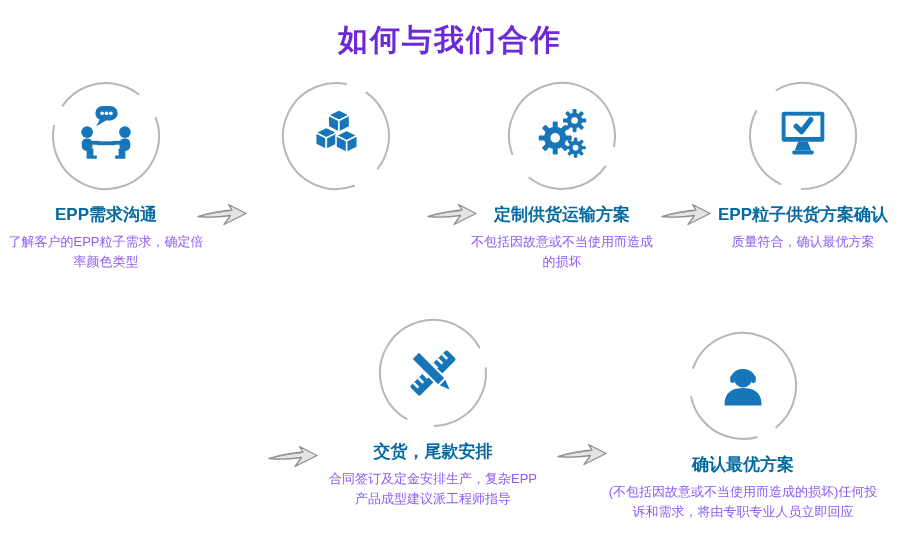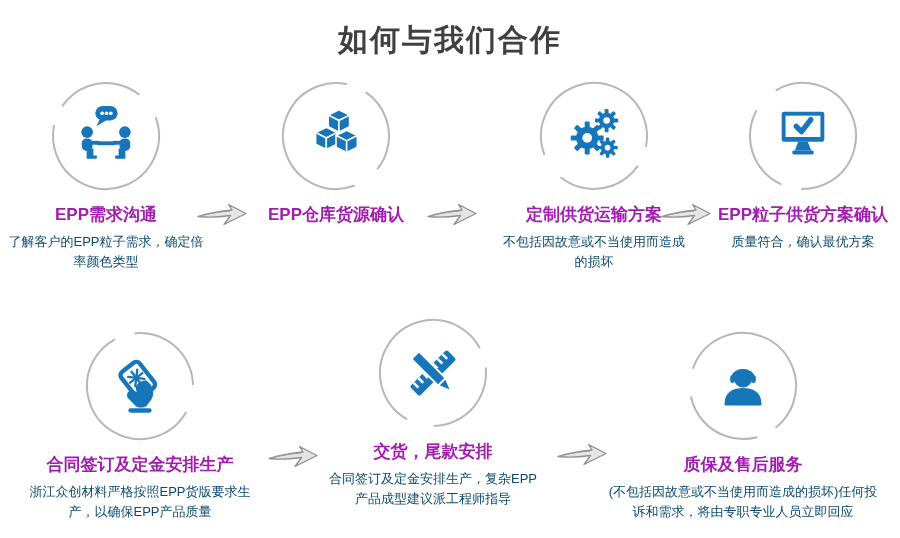--- a/index.html
+++ b/index.html
@@ -2,38 +2,38 @@
 <html><head>
 <meta charset="utf-8">
 <style>
   html,body{margin:0;padding:0;background:#fff;}
   .canvas{
     position:relative;width:900px;height:538px;background:#ffffff;overflow:hidden;
     font-family:"Liberation Sans","DejaVu Sans",sans-serif;
   }
   .main-title{
     position:absolute;top:20px;left:0;width:100%;text-align:center;
-    font-size:30px;font-weight:bold;color:#404040;letter-spacing:2px;
+    font-size:30px;font-weight:bold;color:#6d28d9;letter-spacing:2px;
   }
   .step{position:absolute;text-align:center;}
   .circle-wrap{position:relative;width:120px;height:120px;margin:0 auto;
     display:flex;align-items:center;justify-content:center;}
   .arc{position:absolute;left:0;top:0;width:120px;height:120px;}
   .arc circle{fill:none;stroke:#b7b7b7;stroke-width:2;stroke-linecap:round;
     stroke-dasharray:195 22 86 30;transform-origin:50% 50%;}
   .rot-a circle{transform:rotate(-20deg);} .rot-b circle{transform:rotate(70deg);}
   .rot-c circle{transform:rotate(160deg);} .rot-d circle{transform:rotate(240deg);}
   .rot-e circle{transform:rotate(30deg);}  .rot-f circle{transform:rotate(120deg);}
   .rot-g circle{transform:rotate(200deg);}
   .icon{fill:#1776ba;}
-  .step-title{font-size:17px;font-weight:bold;color:#a21caf;margin-top:7px;}
-  .step-desc{font-size:13px;color:#0c4a6e;line-height:1.55;margin:6px auto 0;}
+  .step-title{font-size:17px;font-weight:bold;color:#0369a1;margin-top:7px;}
+  .step-desc{font-size:13px;color:#8b5cf6;line-height:1.55;margin:6px auto 0;}
   #s1{left:0;top:76px;width:212px;}   #s1 .step-desc{max-width:198px;}
   #s2{left:228px;top:76px;width:216px;} #s2 .step-desc{max-width:200px;}
-  #s3{left:486px;top:76px;width:216px;} #s3 .step-desc{max-width:192px;}
+  #s3{left:454px;top:76px;width:216px;} #s3 .step-desc{max-width:192px;}
   #s4{left:700px;top:76px;width:206px;} #s4 .step-desc{max-width:200px;}
   #s5{left:8px;top:326px;width:264px;}  #s5 .step-desc{max-width:230px;}
   #s6{left:301px;top:313px;width:264px;} #s6 .step-desc{max-width:216px;}
   #s7{left:602px;top:326px;width:282px;} #s7 .step-desc{max-width:278px;}
   .arrow{position:absolute;width:52px;height:28px;}
   #a1{left:196px;top:200px;} #a2{left:426px;top:200px;} #a3{left:660px;top:200px;}
   #a4{left:267px;top:442px;} #a5{left:556px;top:440px;}
   .arrow svg{width:100%;height:100%;}
 </style>
 </head>
@@ -81,21 +81,20 @@
           <polygon points="35,16 46,10.5 46,22.5 35,28"></polygon>
           <polygon points="22,23 33,28.5 22,34 11,28.5"></polygon>
           <polygon points="11,28.5 22,34 22,46 11,40.5"></polygon>
           <polygon points="22,34 33,28.5 33,40.5 22,46"></polygon>
           <polygon points="43,26 54,31.5 43,37 32,31.5"></polygon>
           <polygon points="32,31.5 43,37 43,49 32,43.5"></polygon>
           <polygon points="43,37 54,31.5 54,43.5 43,49"></polygon>
         </g>
       </svg>
     </div>
-    <div class="step-title">EPP仓库货源确认</div>
   </div>
 
   <div class="step" id="s3">
     <div class="circle-wrap">
       <svg class="arc rot-c" viewBox="0 0 120 120">
           <circle cx="60" cy="60" r="53"></circle>
         </svg>
       <svg class="icon" viewBox="0 0 64 64" width="62" height="62">
         <g transform="translate(25,34)">
           <g>
@@ -174,42 +173,20 @@
         <path d="M7,14 C18,11.5 28,10.5 34,10" fill="none" stroke="#9a9a9a" stroke-width="1"></path>
       </svg>
   </div>
   <div class="arrow" id="a3">
     <svg viewBox="0 0 52 26">
         <path d="M2,15.5 C14,12 26,10 36,9 L32.5,3.5 L50,12.5 L28,23.5 L34.5,14.5 C24,16 13,16.8 2,15.5 Z" fill="#e4e4e4" stroke="#8f8f8f" stroke-width="1.3" stroke-linejoin="round"></path>
         <path d="M7,14 C18,11.5 28,10.5 34,10" fill="none" stroke="#9a9a9a" stroke-width="1"></path>
       </svg>
   </div>
 
-  <div class="step" id="s5">
-    <div class="circle-wrap">
-      <svg class="arc rot-e" viewBox="0 0 120 120">
-          <circle cx="60" cy="60" r="53"></circle>
-        </svg>
-      <svg class="icon" viewBox="0 0 64 64" width="62" height="62">
-        <g transform="translate(30,26) rotate(-38)">
-          <rect x="-12" y="-17" width="24" height="33" rx="4.5" fill="#fff" stroke="#1776ba" stroke-width="4.5"></rect>
-          <g stroke="#1776ba" stroke-width="2.4" stroke-linecap="round">
-            <path d="M-6,-9 L6,3"></path>
-            <path d="M6,-9 L-6,3"></path>
-            <path d="M-8,-3 L8,-3"></path>
-            <path d="M0,-11 L0,5"></path>
-          </g>
-        </g>
-        <path d="M38 26 C46 31 48 40 43 47 L39 52 C36 55 30 55 27 52 L20 45 C17 42 19 36 24 37 L29 38 C25 33 30 27 38 26 Z"></path>
-        <rect x="20" y="55" width="24" height="4.5" rx="2.2"></rect>
-      </svg>
-    </div>
-    <div class="step-title">合同签订及定金安排生产</div>
-    <div class="step-desc">浙江众创材料严格按照EPP货版要求生产，以确保EPP产品质量</div>
-  </div>
 
   <div class="step" id="s6">
     <div class="circle-wrap">
       <svg class="arc rot-f" viewBox="0 0 120 120">
           <circle cx="60" cy="60" r="53"></circle>
         </svg>
       <svg class="icon" viewBox="0 0 64 64" width="62" height="62">
         <g transform="translate(32,32) rotate(45)">
           <rect x="-7" y="-27" width="14" height="54" rx="2"></rect>
           <g fill="#fff">
@@ -237,21 +214,21 @@
           <circle cx="60" cy="60" r="53"></circle>
         </svg>
       <svg class="icon" viewBox="0 0 64 64" width="62" height="62">
         <circle cx="32" cy="24" r="9.5"></circle>
         <path d="M13 50 C13 38 22 34 32 34 C42 34 51 38 51 50 L51 52 L13 52 Z"></path>
         <path d="M21.5 24 C21.5 13.5 42.5 13.5 42.5 24" fill="none" stroke="#1776ba" stroke-width="3.4" stroke-linecap="round"></path>
         <rect x="18.8" y="21" width="4.6" height="8" rx="2.3"></rect>
         <rect x="40.6" y="21" width="4.6" height="8" rx="2.3"></rect>
       </svg>
     </div>
-    <div class="step-title">质保及售后服务</div>
+    <div class="step-title">确认最优方案</div>
     <div class="step-desc">(不包括因故意或不当使用而造成的损坏)任何投诉和需求，将由专职专业人员立即回应</div>
   </div>
 
   <div class="arrow" id="a4">
     <svg viewBox="0 0 52 26">
         <path d="M2,15.5 C14,12 26,10 36,9 L32.5,3.5 L50,12.5 L28,23.5 L34.5,14.5 C24,16 13,16.8 2,15.5 Z" fill="#e4e4e4" stroke="#8f8f8f" stroke-width="1.3" stroke-linejoin="round"></path>
         <path d="M7,14 C18,11.5 28,10.5 34,10" fill="none" stroke="#9a9a9a" stroke-width="1"></path>
       </svg>
   </div>
   <div class="arrow" id="a5">

